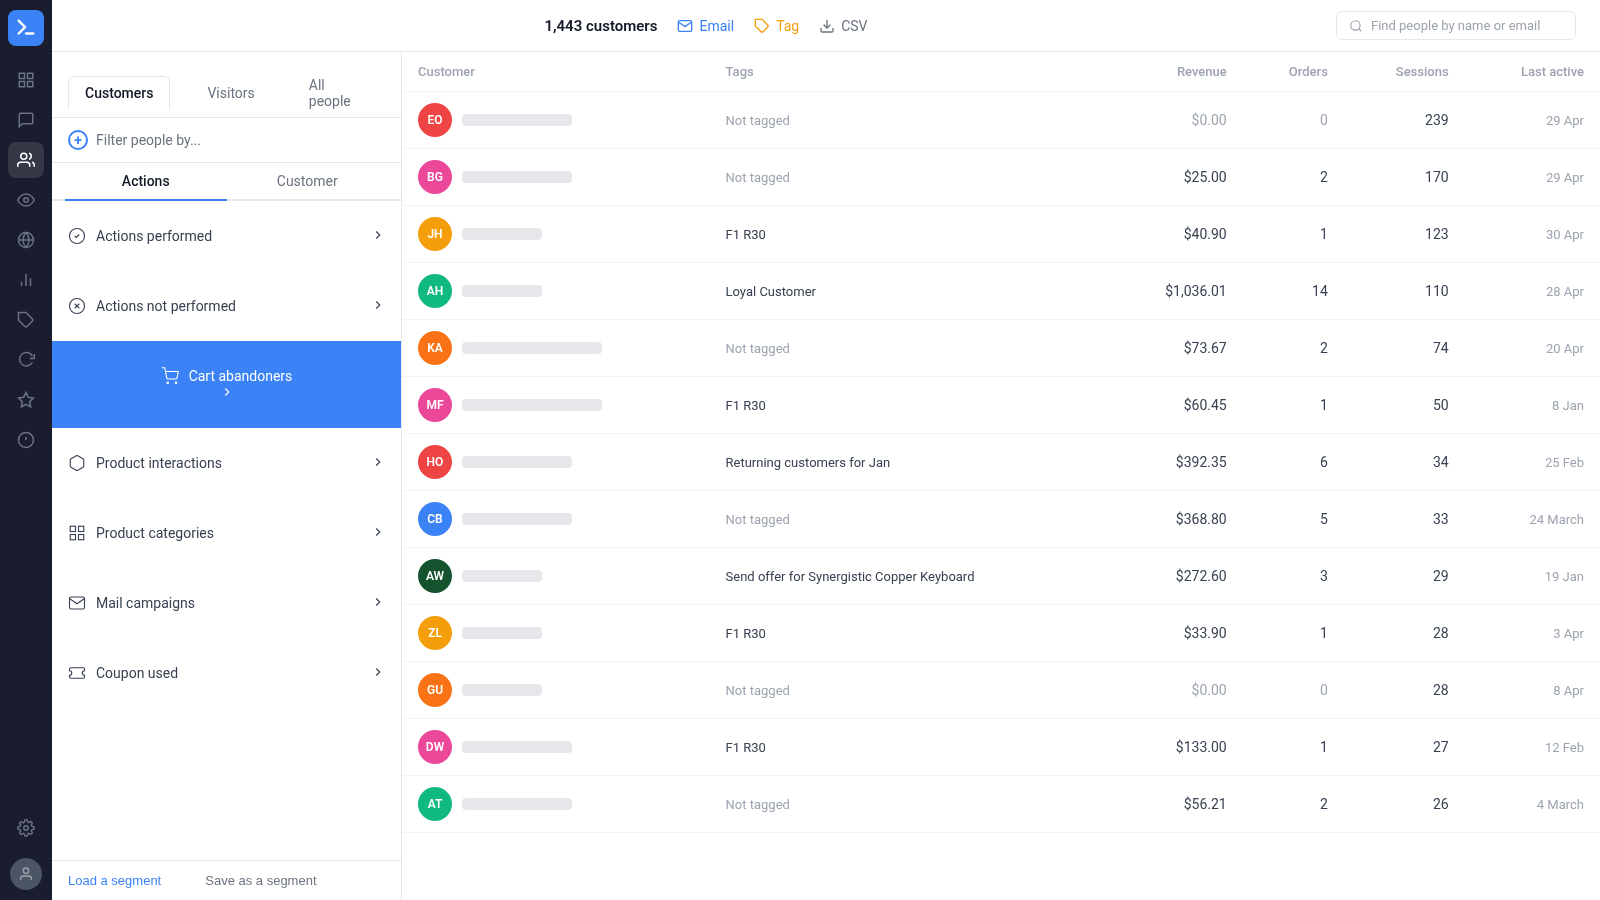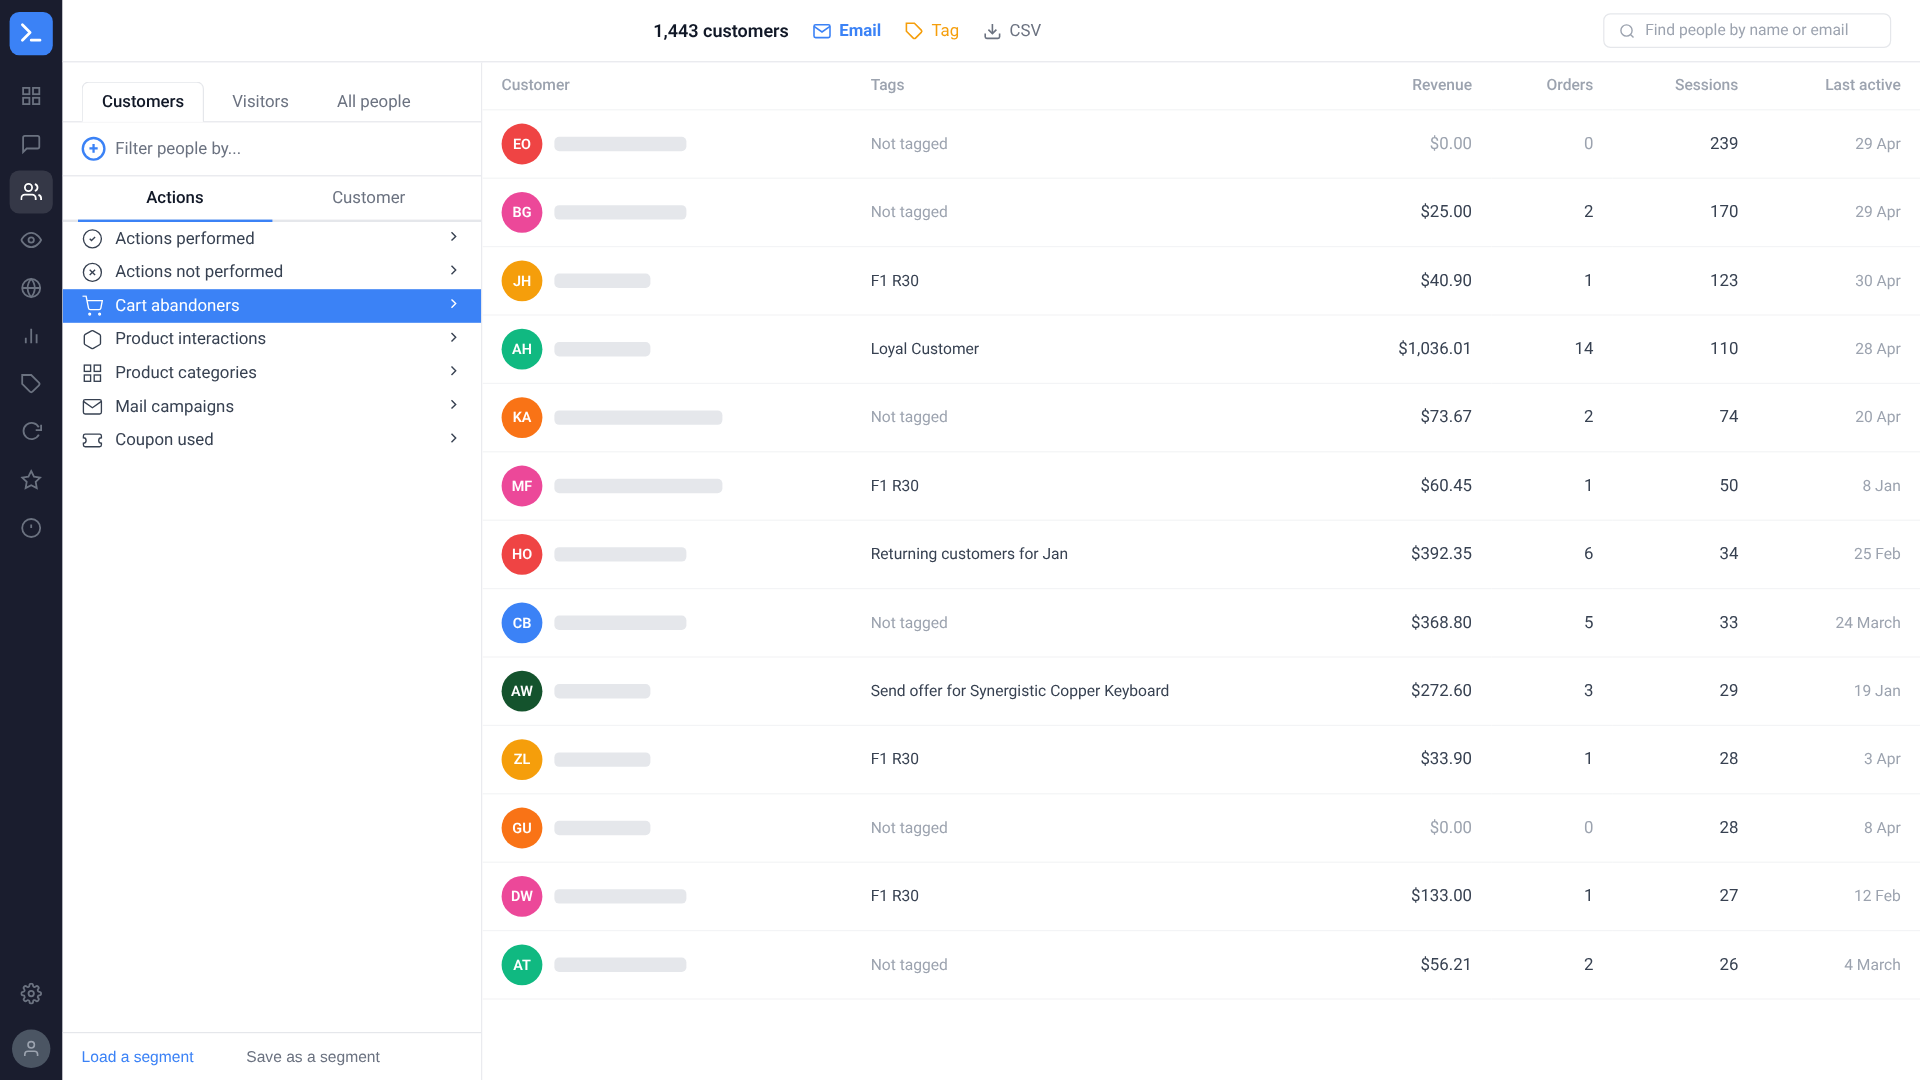--- a/index.html
+++ b/index.html
@@ -69,21 +69,21 @@
       font-weight: 600;
       color: #111827;
     }
     .topbar-action {
       display: flex; align-items: center; gap: 6px;
       font-size: 14px;
       cursor: pointer;
       color: #374151;
       text-decoration: none;
     }
-    .topbar-action.email { color: #3b82f6; font-weight: bold; }
+    .topbar-action.email { color: #3b82f6; }
     .topbar-action.tag { color: #f59e0b; }
     .topbar-action.csv { color: #6b7280; }
     .topbar-action svg { width: 16px; height: 16px; }
     .topbar-search {
       display: flex; align-items: center; gap: 8px;
       border: 1px solid #e5e7eb;
       border-radius: 6px;
       padding: 6px 12px;
       font-size: 13px;
       color: #9ca3af;
@@ -104,21 +104,21 @@
       flex-direction: column;
       flex-shrink: 0;
       overflow-y: auto;
     }
 
     
     .seg-tabs {
       display: flex;
       align-items: center;
       padding: 16px 16px 0;
-      gap: 6px;
+      gap: 20px;
       border-bottom: 1px solid #e5e7eb;
     }
     .seg-tab {
       padding: 8px 16px;
       font-size: 14px;
       cursor: pointer;
       border-radius: 6px 6px 0 0;
       color: #6b7280;
       border: 1px solid transparent;
       border-bottom: none;
@@ -169,29 +169,30 @@
     }
     .filter-tab.active {
       color: #111827;
       border-bottom-color: #3b82f6;
       font-weight: 500;
     }
 
     
     .menu-item {
       display: flex; align-items: center; justify-content: space-between;
-      padding: 5px 16px;
+      padding: 26px 16px;
       font-size: 14px;
       color: #374151;
       cursor: pointer;
       transition: background 0.1s;
     }
     .menu-item.active {
       background: #3b82f6;
       color: #fff;
+      flex-direction: column;
     }
     .menu-item-left { display: flex; align-items: center; gap: 10px; }
     .menu-item-icon { width: 18px; height: 18px; flex-shrink: 0; }
     .menu-item-chevron svg { width: 14px; height: 14px; }
 
     
     .seg-actions {
       display: flex;
       padding: 12px 16px;
       gap: 16px;

